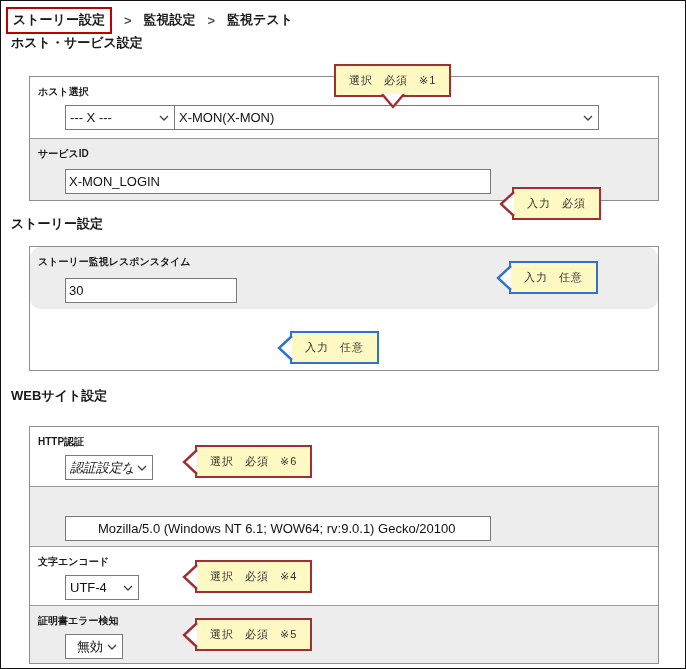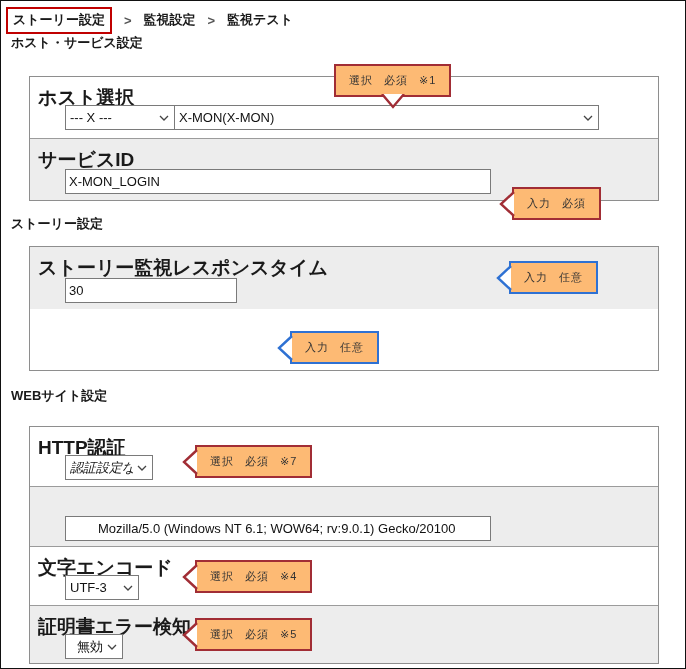--- a/index.html
+++ b/index.html
@@ -27,21 +27,21 @@
 
   
   .ftable {
     position:absolute; left:28px; width:630px;
     border:1px solid #8e8e8e; background:#fff;
     display:flex; flex-direction:column;
   }
   .frow { position:relative; background:#fff; }
   .frow.alt { background:#ededed; }
   .frow + .frow { border-top:1px solid #9b9b9b; }
-  .row-label { position:absolute; left:8px; top:8px; font-size:19px; font-weight:bold; color:#1a1a1a; white-space:nowrap; }
+  .row-label { position:absolute; left:8px; top:8px; font-size:10px; font-weight:bold; color:#1a1a1a; white-space:nowrap; }
 
   
   .text-input {
     position:absolute; left:35px; height:25px;
     border:1px solid #7a7a7a; background:#fff;
     font-family:"Liberation Sans","DejaVu Sans",sans-serif;
     font-size:13px; color:#111; padding:2px 3px; border-radius:0;
   }
   
   .select {
@@ -49,21 +49,21 @@
     border:1px solid #7a7a7a; background:#fff;
     display:flex; align-items:center; justify-content:space-between;
     padding:0 5px 0 4px; cursor:default;
   }
   .select .select-text { font-size:13px; color:#111; white-space:nowrap; overflow:hidden; }
   .select .chev { flex:0 0 auto; margin-left:4px; }
 
   
   .callout { position:absolute; z-index:6; display:flex; align-items:center; }
   .callout .box {
-    background:#fdba74; padding:7px 13px; font-size:11px; color:#333;
+    background:#fef9c3; padding:7px 13px; font-size:11px; color:#333;
     white-space:nowrap; word-spacing:7px; letter-spacing:1px;
   }
   .callout.red .box { border:2px solid #a12d35; }
   .callout.blue .box { border:2px solid #2e71d3; }
   .callout .tail-left { flex:0 0 auto; margin-right:-3px; position:relative; z-index:7; }
   .callout.down { flex-direction:column; align-items:center; }
   .callout.down .tail-down { margin-top:-3px; position:relative; z-index:7; }
 </style>
 </head>
 <body>
@@ -98,21 +98,21 @@
     </div>
     <div class="frow alt" style="height:62px;">
       <div class="row-label">サービスID</div>
       <input class="text-input" style="top: 30px; width: 426px;" type="text" value="X-MON_LOGIN">
     </div>
   </div>
 
   <div class="section-title" style="top:214px;">ストーリー設定</div>
 
   <div class="ftable" style="top:245px; height:125px;">
-    <div class="frow alt" style="height:62px;">
+    <div class="frow alt" style="height:62px;border-radius:11px;">
       <div class="row-label">ストーリー監視レスポンスタイム</div>
       <input class="text-input" style="top: 31px; width: 172px;" type="text" value="30">
     </div>
   </div>
 
   <div class="section-title" style="top:386px;">WEBサイト設定</div>
 
   <div class="ftable" style="top:425px; height:238px;">
     <div class="frow" style="height:59px;">
       <div class="row-label">HTTP認証</div>
@@ -122,21 +122,21 @@
             <path d="M1 1 L5 5 L9 1" fill="none" stroke="#444" stroke-width="1.3"></path>
           </svg>
       </div>
     </div>
     <div class="frow alt" style="height:60px;">
       <input class="text-input" style="top: 29px; width: 426px; padding-left: 32px;" type="text" value="Mozilla/5.0 (Windows NT 6.1; WOW64; rv:9.0.1) Gecko/20100">
     </div>
     <div class="frow" style="height:59px;">
       <div class="row-label">文字エンコード</div>
       <div class="select" style="top:28px; width:74px;">
-        <span class="select-text">UTF-3</span>
+        <span class="select-text">UTF-4</span>
         <svg class="chev" width="10" height="6" viewBox="0 0 10 6">
             <path d="M1 1 L5 5 L9 1" fill="none" stroke="#444" stroke-width="1.3"></path>
           </svg>
       </div>
     </div>
     <div class="frow alt" style="height:58px;">
       <div class="row-label">証明書エラー検知</div>
       <div class="select" style="top:28px; width:58px;justify-content:flex-end;">
         <span class="select-text">無効</span>
         <svg class="chev" width="10" height="6" viewBox="0 0 10 6">
@@ -171,21 +171,21 @@
     <svg class="tail-left" width="16" height="28" viewBox="0 0 16 28">
         <path d="M15 2 L2 14 L15 26" fill="#ffffff" stroke="#2e71d3" stroke-width="2.4"></path>
       </svg>
     <span class="box">入力 任意</span>
   </div>
 
   <div class="callout red" style="left:181px; top:444px;">
     <svg class="tail-left" width="16" height="28" viewBox="0 0 16 28">
         <path d="M15 2 L2 14 L15 26" fill="#ffffff" stroke="#a12d35" stroke-width="2.4"></path>
       </svg>
-    <span class="box">選択 必須 ※7</span>
+    <span class="box">選択 必須 ※6</span>
   </div>
 
 
   <div class="callout red" style="left:181px; top:559px;">
     <svg class="tail-left" width="16" height="28" viewBox="0 0 16 28">
         <path d="M15 2 L2 14 L15 26" fill="#ffffff" stroke="#a12d35" stroke-width="2.4"></path>
       </svg>
     <span class="box">選択 必須 ※4</span>
   </div>
 

